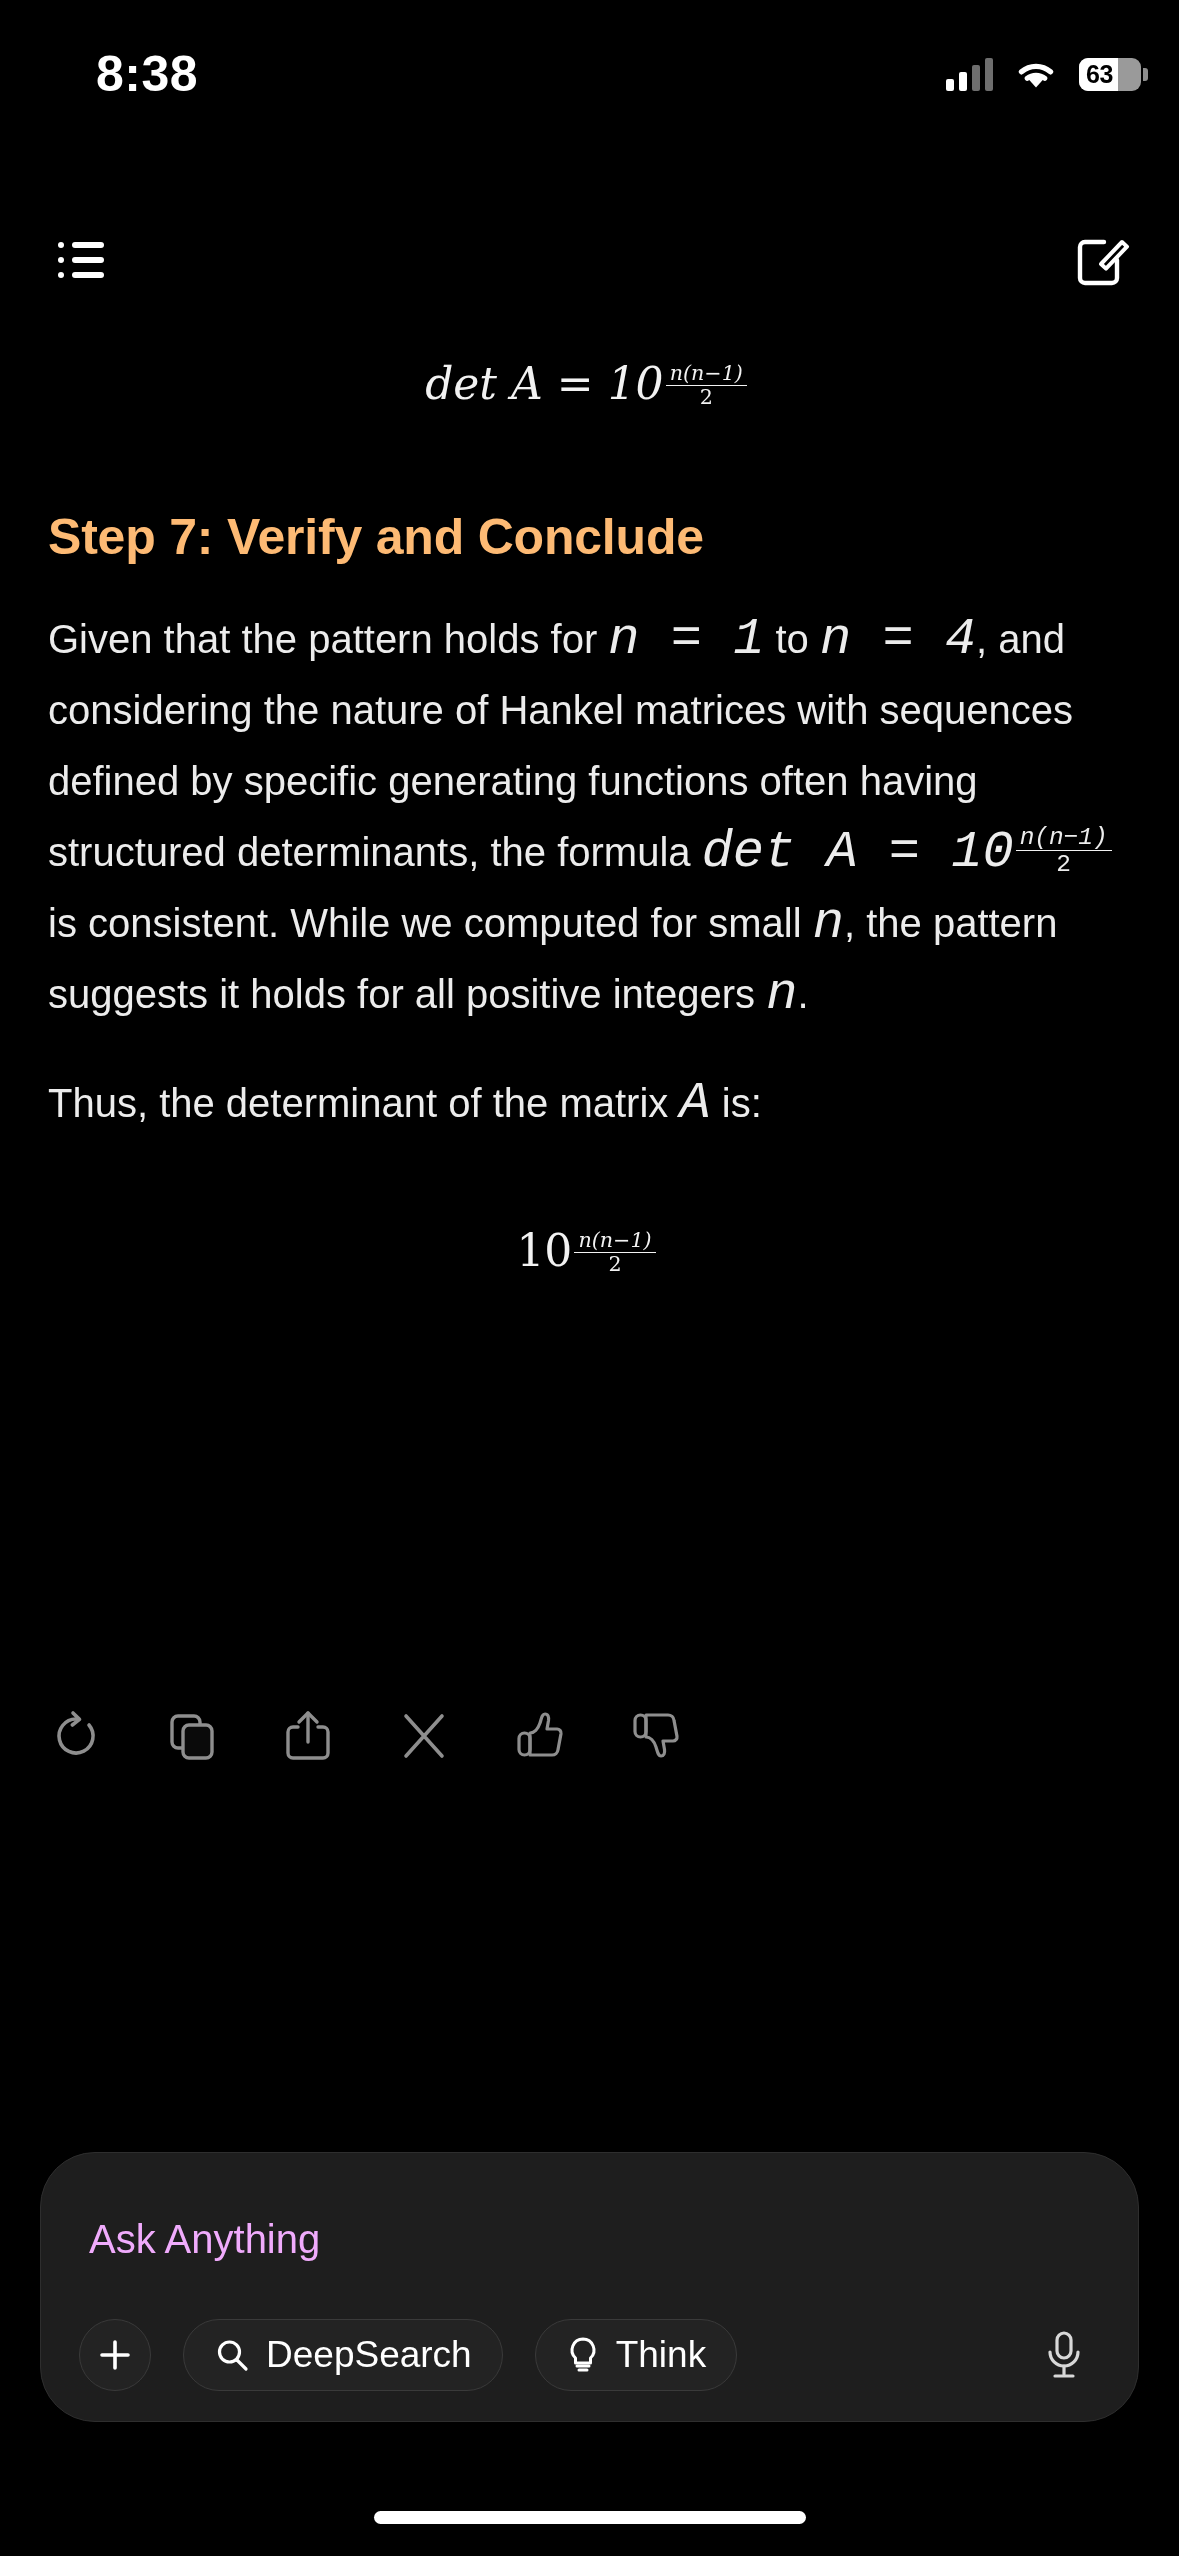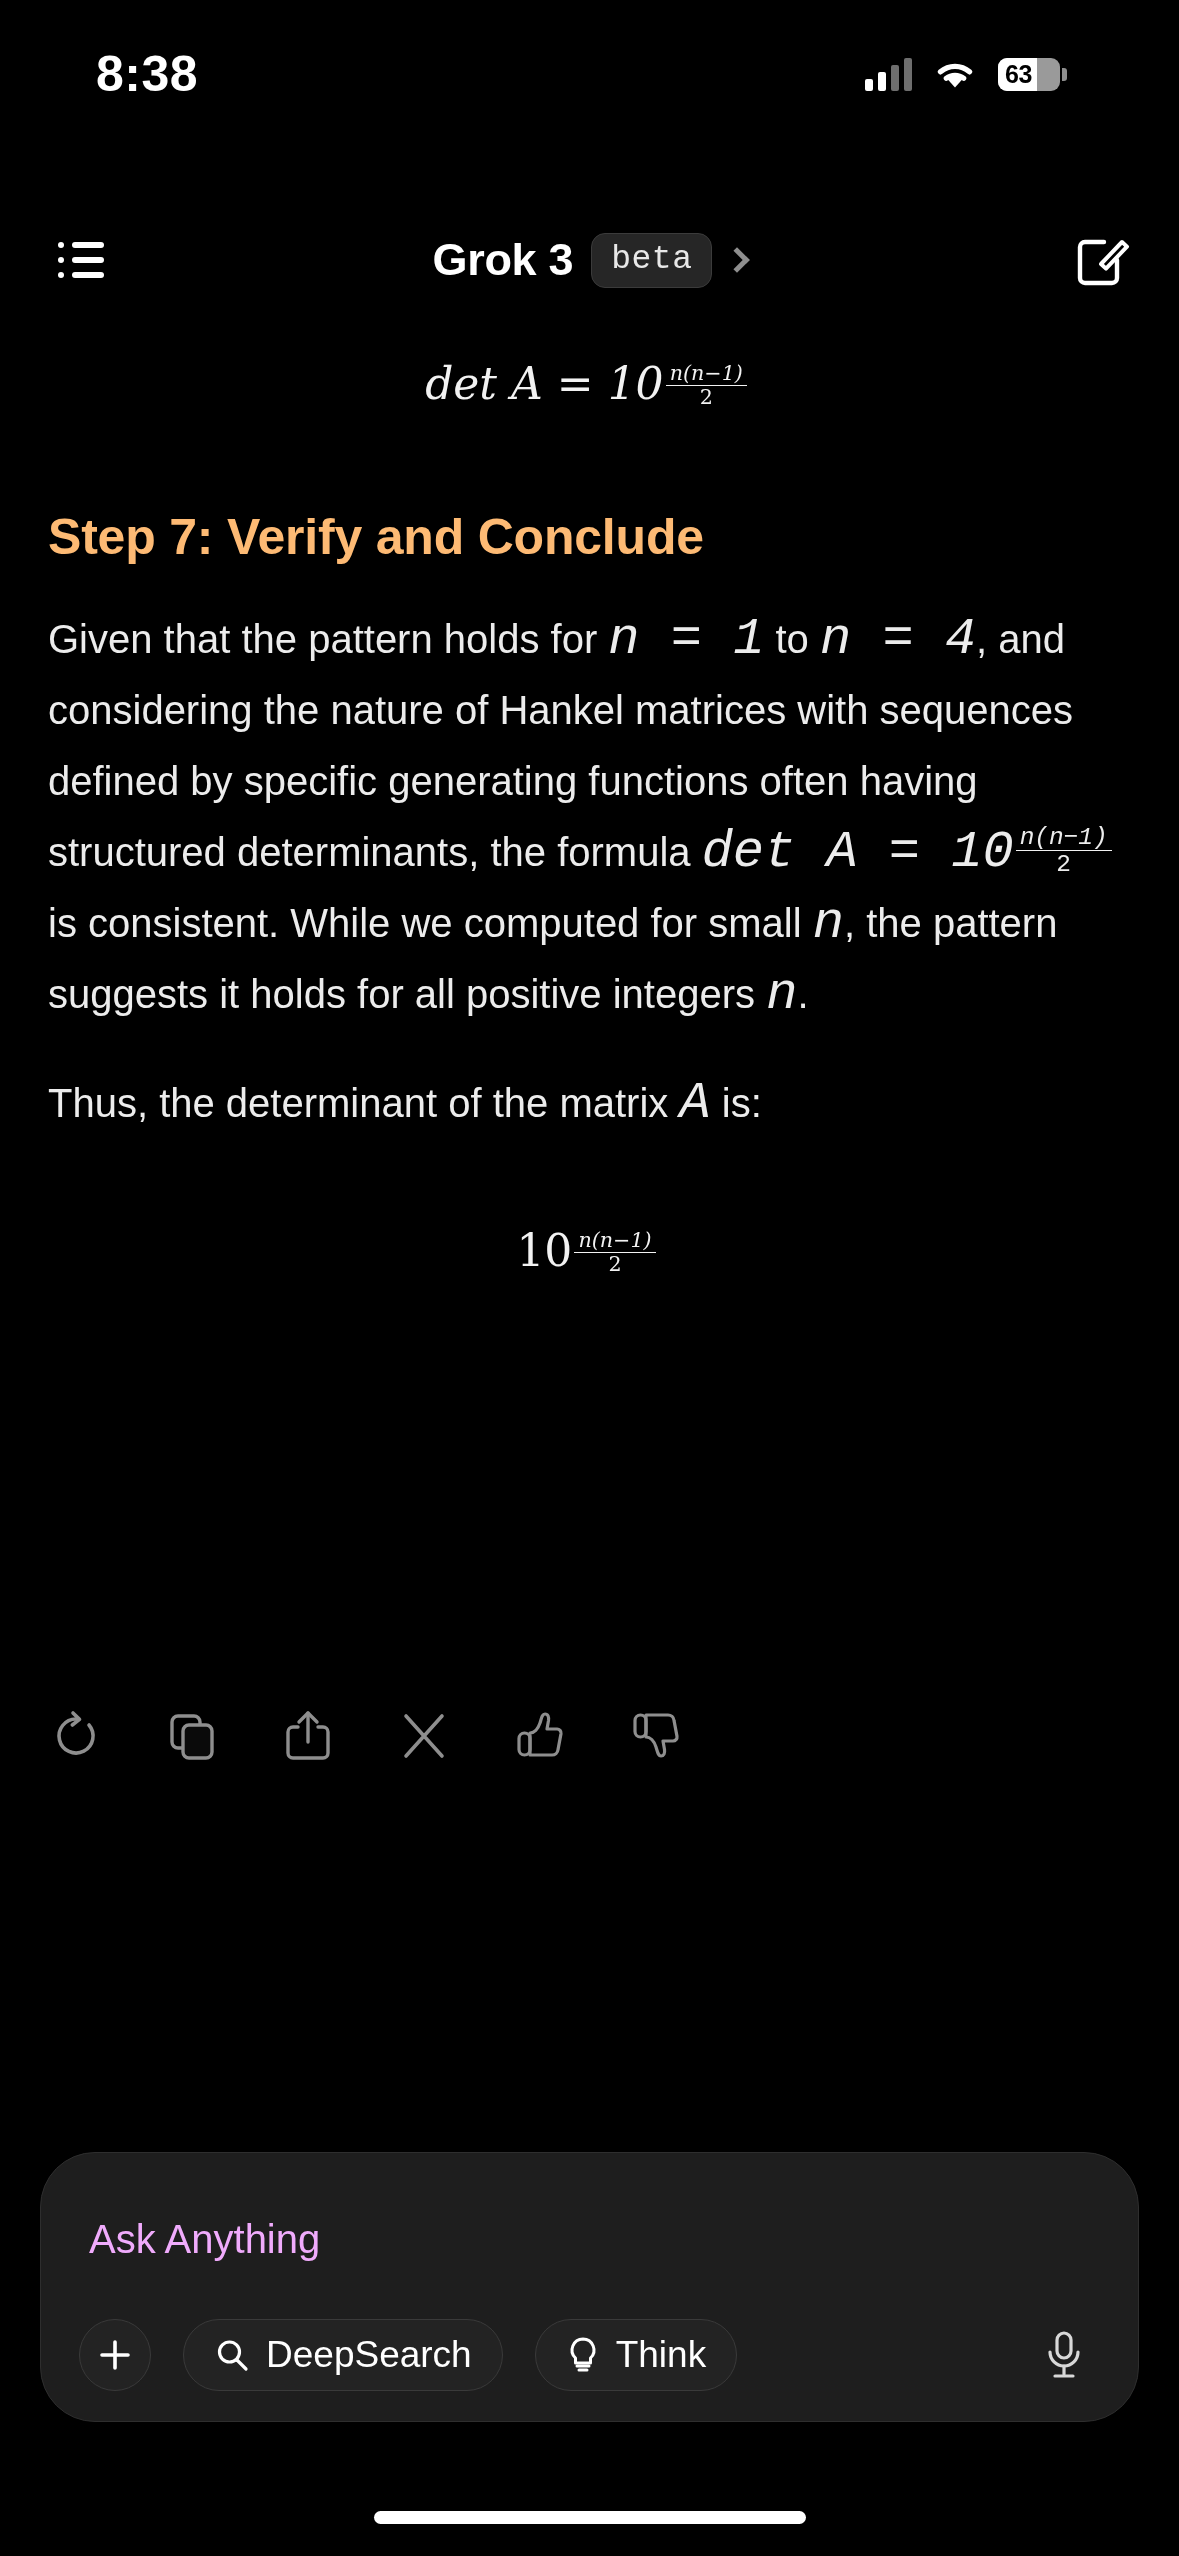--- a/index.html
+++ b/index.html
@@ -8,21 +8,21 @@
     background:#000;
     font-family:"Liberation Sans", sans-serif;
     overflow:hidden;
   }
   body { position:relative; }
 
   
   .status-bar{
     position:absolute; top:0; left:0; width:1179px; height:130px;
     display:flex; align-items:center; justify-content:space-between;
-    padding:0 119px 0 96px;
+    padding:0 38px 0 96px;
   }
   .status-time{
     color:#fff; font-size:50px; font-weight:700; letter-spacing:0.5px;
     margin-top:18px;
   }
   .status-right{ display:flex; align-items:flex-end; gap:22px; margin-top:18px; }
   .signal{ display:flex; align-items:flex-end; gap:5px; height:34px; }
   .signal i{ display:block; width:8px; border-radius:2px; background:#fff; }
   .signal i:nth-child(1){ height:12px; }
   .signal i:nth-child(2){ height:19px; }
@@ -179,25 +179,20 @@
           <div class="dot"></div>
           <div class="bar"></div>
         </div>
       <div class="row">
           <div class="dot"></div>
           <div class="bar"></div>
         </div>
     </div>
   </div>
 
-  <div class="hdr-center">
-    <span class="hdr-title">Grok 3</span>
-    <span class="beta-badge">beta</span>
-    <span class="chev"></span>
-  </div>
 
   <div class="hdr-right">
     <svg width="60" height="60" viewBox="0 0 60 60">
       <path d="M46 30 v18 a5 5 0 0 1 -5 5 H14 a5 5 0 0 1 -5 -5 V17 a5 5 0 0 1 5 -5 h19" stroke="#fff" stroke-width="4.4" fill="none" stroke-linecap="round"></path>
       <path d="M30 34 l21 -22 l5 4.6 l-21 22 Z" stroke="#fff" stroke-width="4" fill="none" stroke-linejoin="round"></path>
     </svg>
   </div>
 </div>
 
 <div class="content">

